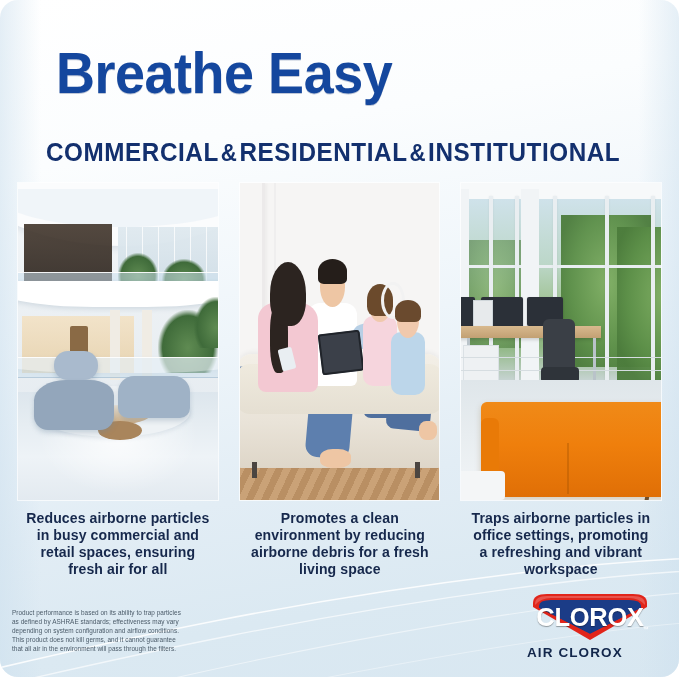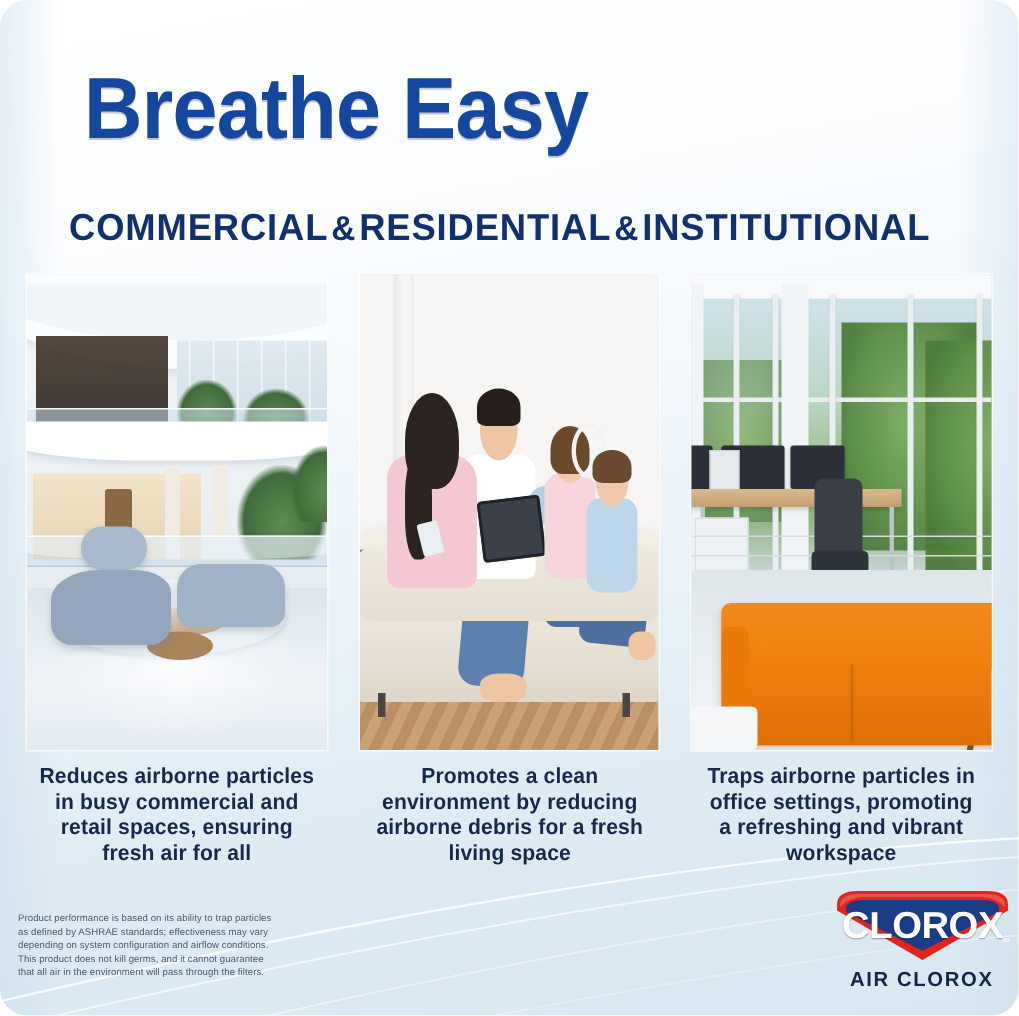--- a/index.html
+++ b/index.html
@@ -172,21 +172,21 @@
   }
 
   
   .disclaimer{
     position:absolute;left:12px;top:608px;width:225px;z-index:5;
     color:#4a5a68;font-family:"Liberation Sans","DejaVu Sans",sans-serif;
     font-size:6.4px;line-height:9.1px;letter-spacing:.05px;
   }
 
   
-  .logo{position:absolute;left:552px;top:591px;width:125px;height:76px;z-index:6;text-align:center;}
+  .logo{position:absolute;left:527px;top:591px;width:125px;height:76px;z-index:6;}
   .logo-mark{position:relative;width:122px;height:52px;margin:0 auto;}
   .logo-mark svg{display:block;}
   .logo-word{
     position:absolute;left:0;top:0;width:122px;height:52px;
     display:flex;align-items:center;justify-content:center;
     font-family:"Liberation Sans Narrow","Liberation Sans",sans-serif;
     font-weight:bold;font-size:25px;letter-spacing:-.3px;color:#ffffff;
     transform:scaleX(1.02);
     text-shadow:0 1px 1px rgba(0,0,0,.35);
   }

